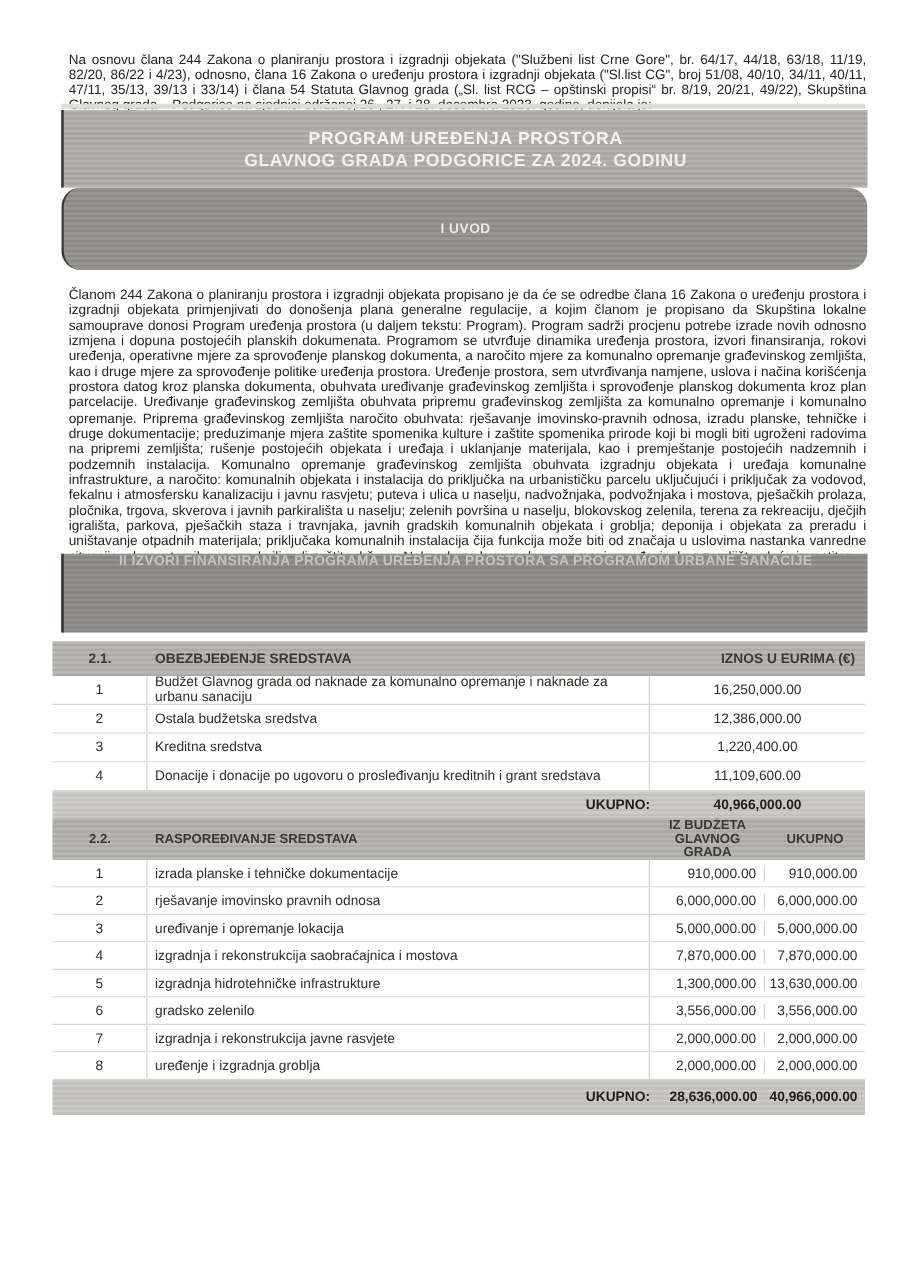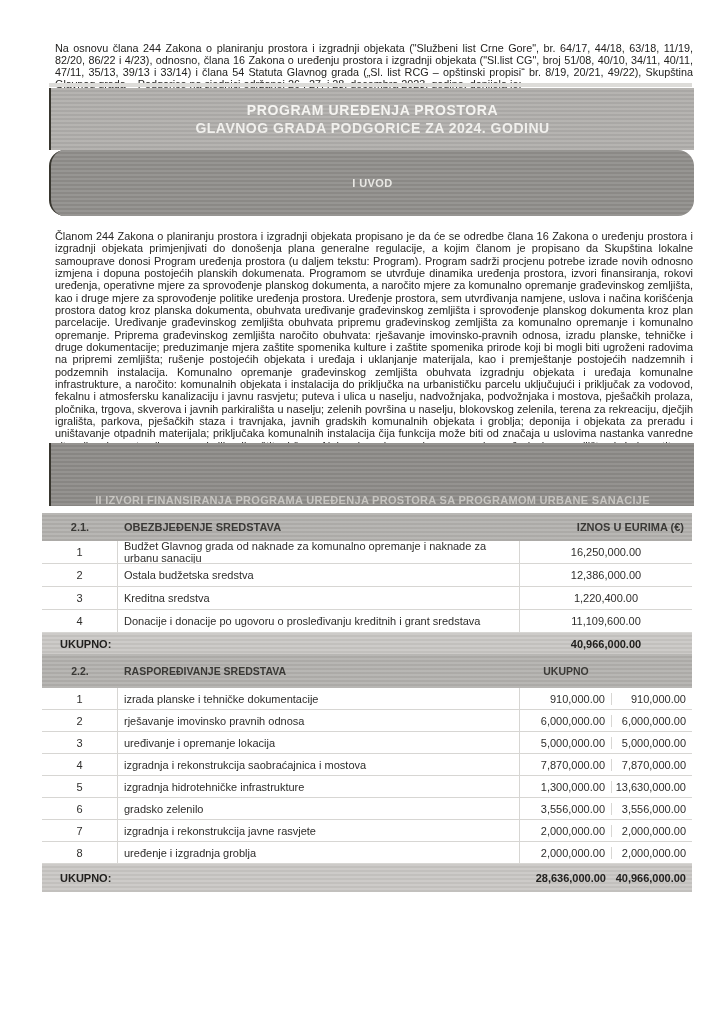--- a/index.html
+++ b/index.html
@@ -23,21 +23,21 @@
   .band { position:absolute; left:49px; width:643px; border-left:2px solid #38362f;
           background-image:repeating-linear-gradient(180deg, rgba(255,255,255,.06) 0 2px, rgba(0,0,0,.045) 2px 4px); }
   .band-title { top:88px; height:62px; background-color:#b1afac;
     display:flex; flex-direction:column; align-items:center; justify-content:center; }
   .band-title .t1 { color:#f5f4f1; font-weight:bold; font-size:14px; letter-spacing:.6px; }
   .band-title .t2 { color:#f1f0ed; font-weight:bold; font-size:14px; letter-spacing:.5px; margin-top:2px; }
   .band-uvod { top:150px; height:66px; background-color:#918f8c;
     display:flex; align-items:center; justify-content:center;border-radius:16px; }
   .band-uvod .t { color:#e9e8e4; font-weight:bold; font-size:11px; letter-spacing:.4px; }
   .band-s2 { top:443px; height:63px; background-color:#8e8c89;
-    display:flex; align-items:flex-end; justify-content:center; }
+    display:flex; align-items:flex-start; justify-content:center; }
   .band-s2 .t { color:#c7c5c1; font-weight:bold; font-size:11px; letter-spacing:.3px; }
 
   
   .bodytext {
     position:absolute; left:55px; top:219px; width:638px;
     font-size:10.9px; line-height:12.35px; text-align:justify; color:#262523;
   }
 
   
   .tbl { position:absolute; left:42px; width:650px; font-size:11px; }
@@ -66,21 +66,21 @@
   .drow .c-num, .drow .c-label, .tbl-22 .drow .c-budget { border-right:1px solid #d7d6d3; }
   .drow .c-num, .drow .c-label { align-self:stretch; display:flex; align-items:center; }
   .drow .c-num { justify-content:center; }
   .c-label { padding-left:6px; padding-right:6px; }
   .c-amt-center { text-align:center; }
   .c-right { text-align:right; padding-right:6px; }
   .h-num { text-align:center; }
   .h-title { padding-left:6px; }
   .h-amt { text-align:right; padding-right:8px; }
   .h-col-center { text-align:center; line-height:11px; padding:0 4px; }
-  .ttotal .c-label-total { padding-left:18px; grid-column:1 / 3; }
+  .ttotal .c-label-total { padding-left:2px; grid-column:1 / 3;text-align:right; }
 </style>
 </head>
 <body>
 
 <div class="page">
 
   <p class="intro">Na osnovu člana 244 Zakona o planiranju prostora i izgradnji objekata ("Službeni list Crne Gore", br. 64/17, 44/18, 63/18, 11/19, 82/20, 86/22 i 4/23), odnosno, člana 16 Zakona o uređenju prostora i izgradnji objekata ("Sl.list CG", broj 51/08, 40/10, 34/11, 40/11, 47/11, 35/13, 39/13 i 33/14) i člana 54 Statuta Glavnog grada („Sl. list RCG – opštinski propisi“ br. 8/19, 20/21, 49/22), Skupština Glavnog grada – Podgorice na sjednici održanoj 26 , 27. i 28. decembra 2023. godine, donijela je:</p>
 
   <div class="smear"></div>
 
@@ -128,20 +128,21 @@
     <div class="trow ttotal">
       <div class="c c-label-total">UKUPNO:</div>
       <div class="c c-amt-center">40,966,000.00</div>
     </div>
   </div>
 
   <div class="tbl tbl-22">
     <div class="trow thead">
       <div class="c h-num">2.2.</div>
       <div class="c h-title">RASPOREĐIVANJE SREDSTAVA</div>
+      <div class="c h-col-center">IZ BUDŽETA GLAVNOG GRADA</div>
       <div class="c h-col-center">UKUPNO</div>
     </div>
     <div class="trow drow">
       <div class="c c-num">1</div>
       <div class="c c-label">izrada planske i tehničke dokumentacije</div>
       <div class="c c-right c-budget">910,000.00</div>
       <div class="c c-right">910,000.00</div>
     </div>
     <div class="trow drow">
       <div class="c c-num">2</div>

